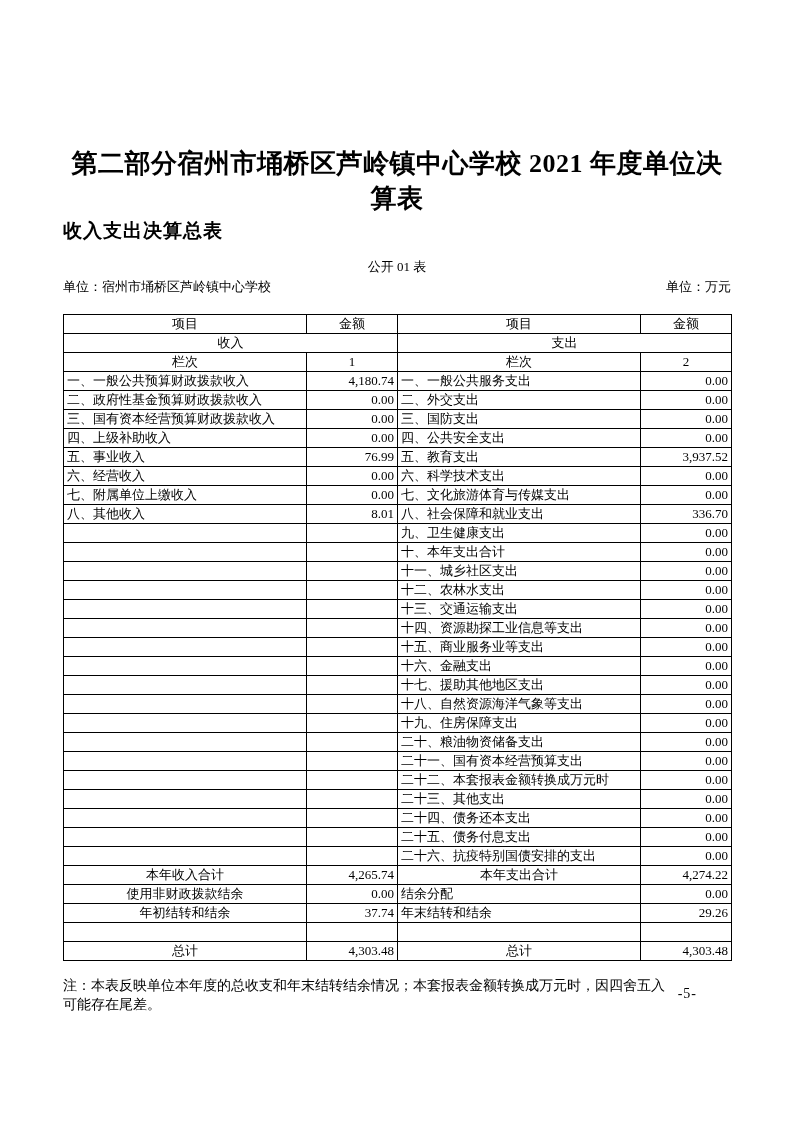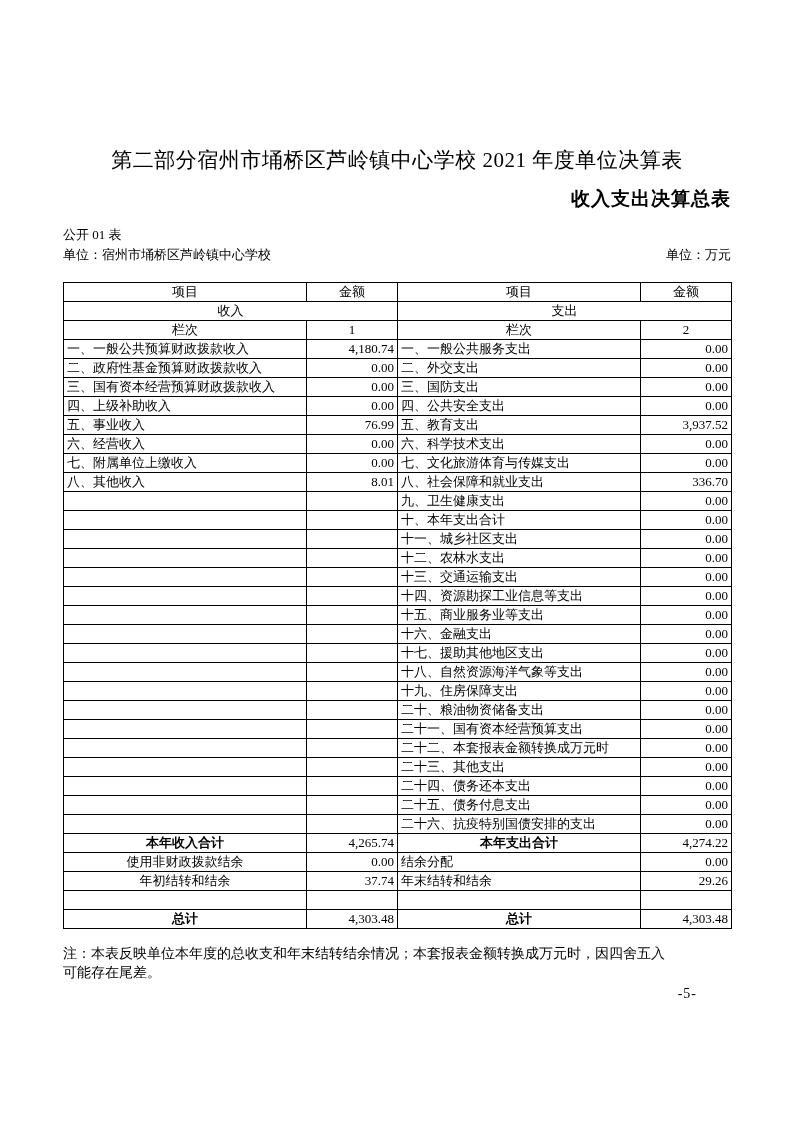--- a/index.html
+++ b/index.html
@@ -2,34 +2,34 @@
 <html><head>
 <meta charset="utf-8">
 <style>
   * { box-sizing: border-box; }
   html, body { margin:0; padding:0; background:#ffffff; }
   .page {
     position:relative; width:793px; height:1122px; background:#ffffff;
     font-family:"Liberation Serif", serif; color:#000; overflow:hidden;
   }
   .content { position:absolute; left:63px; top:0; width:668px; }
-  .doc-title { margin-top:146px; text-align:center; font-size:21px; font-weight:normal; letter-spacing:0.5px; }
-  .doc-subtitle { margin-top:12px; text-align:right; font-size:19px; font-weight:bold; letter-spacing:1px; }
-  .form-code { margin-top:14px; text-align:left; font-size:13px; }
+  .doc-title { margin-top:146px; text-align:center; font-size:26px; font-weight:bold; letter-spacing:0.5px; }
+  .doc-subtitle { margin-top:2px; text-align:left; font-size:19px; font-weight:bold; letter-spacing:1px; }
+  .form-code { margin-top:14px; text-align:center; font-size:13px; }
   .unit-line { display:flex; justify-content:space-between; font-size:13px; margin-top:2px; margin-bottom:18px; }
   table.budget { width:668px; border-collapse:collapse; table-layout:fixed; }
   .budget th, .budget td {
     border:1px solid #000; font-size:13px; font-weight:normal; height:19px;
     padding:0 3px; line-height:1.1; overflow:hidden; white-space:nowrap;
   }
   .budget th { text-align:center; }
   td.cell-item { text-align:left; }
   td.cell-amount { text-align:right; }
   td.align-center { text-align:center; }
-  td.is-bold { font-weight:bold; }
+  td.is-bold { font-weight:normal; }
   .note { margin-top:16px; font-size:14px; line-height:1.35; width:602px; }
   .page-number { position:absolute; right:96px; top:986px; font-size:14px; letter-spacing:1px; }
 </style>
 </head>
 <body>
 
 <div class="page">
   <div class="content">
     <div class="doc-title">第二部分宿州市埇桥区芦岭镇中心学校 2021 年度单位决算表</div>
     <div class="doc-subtitle">收入支出决算总表</div>

